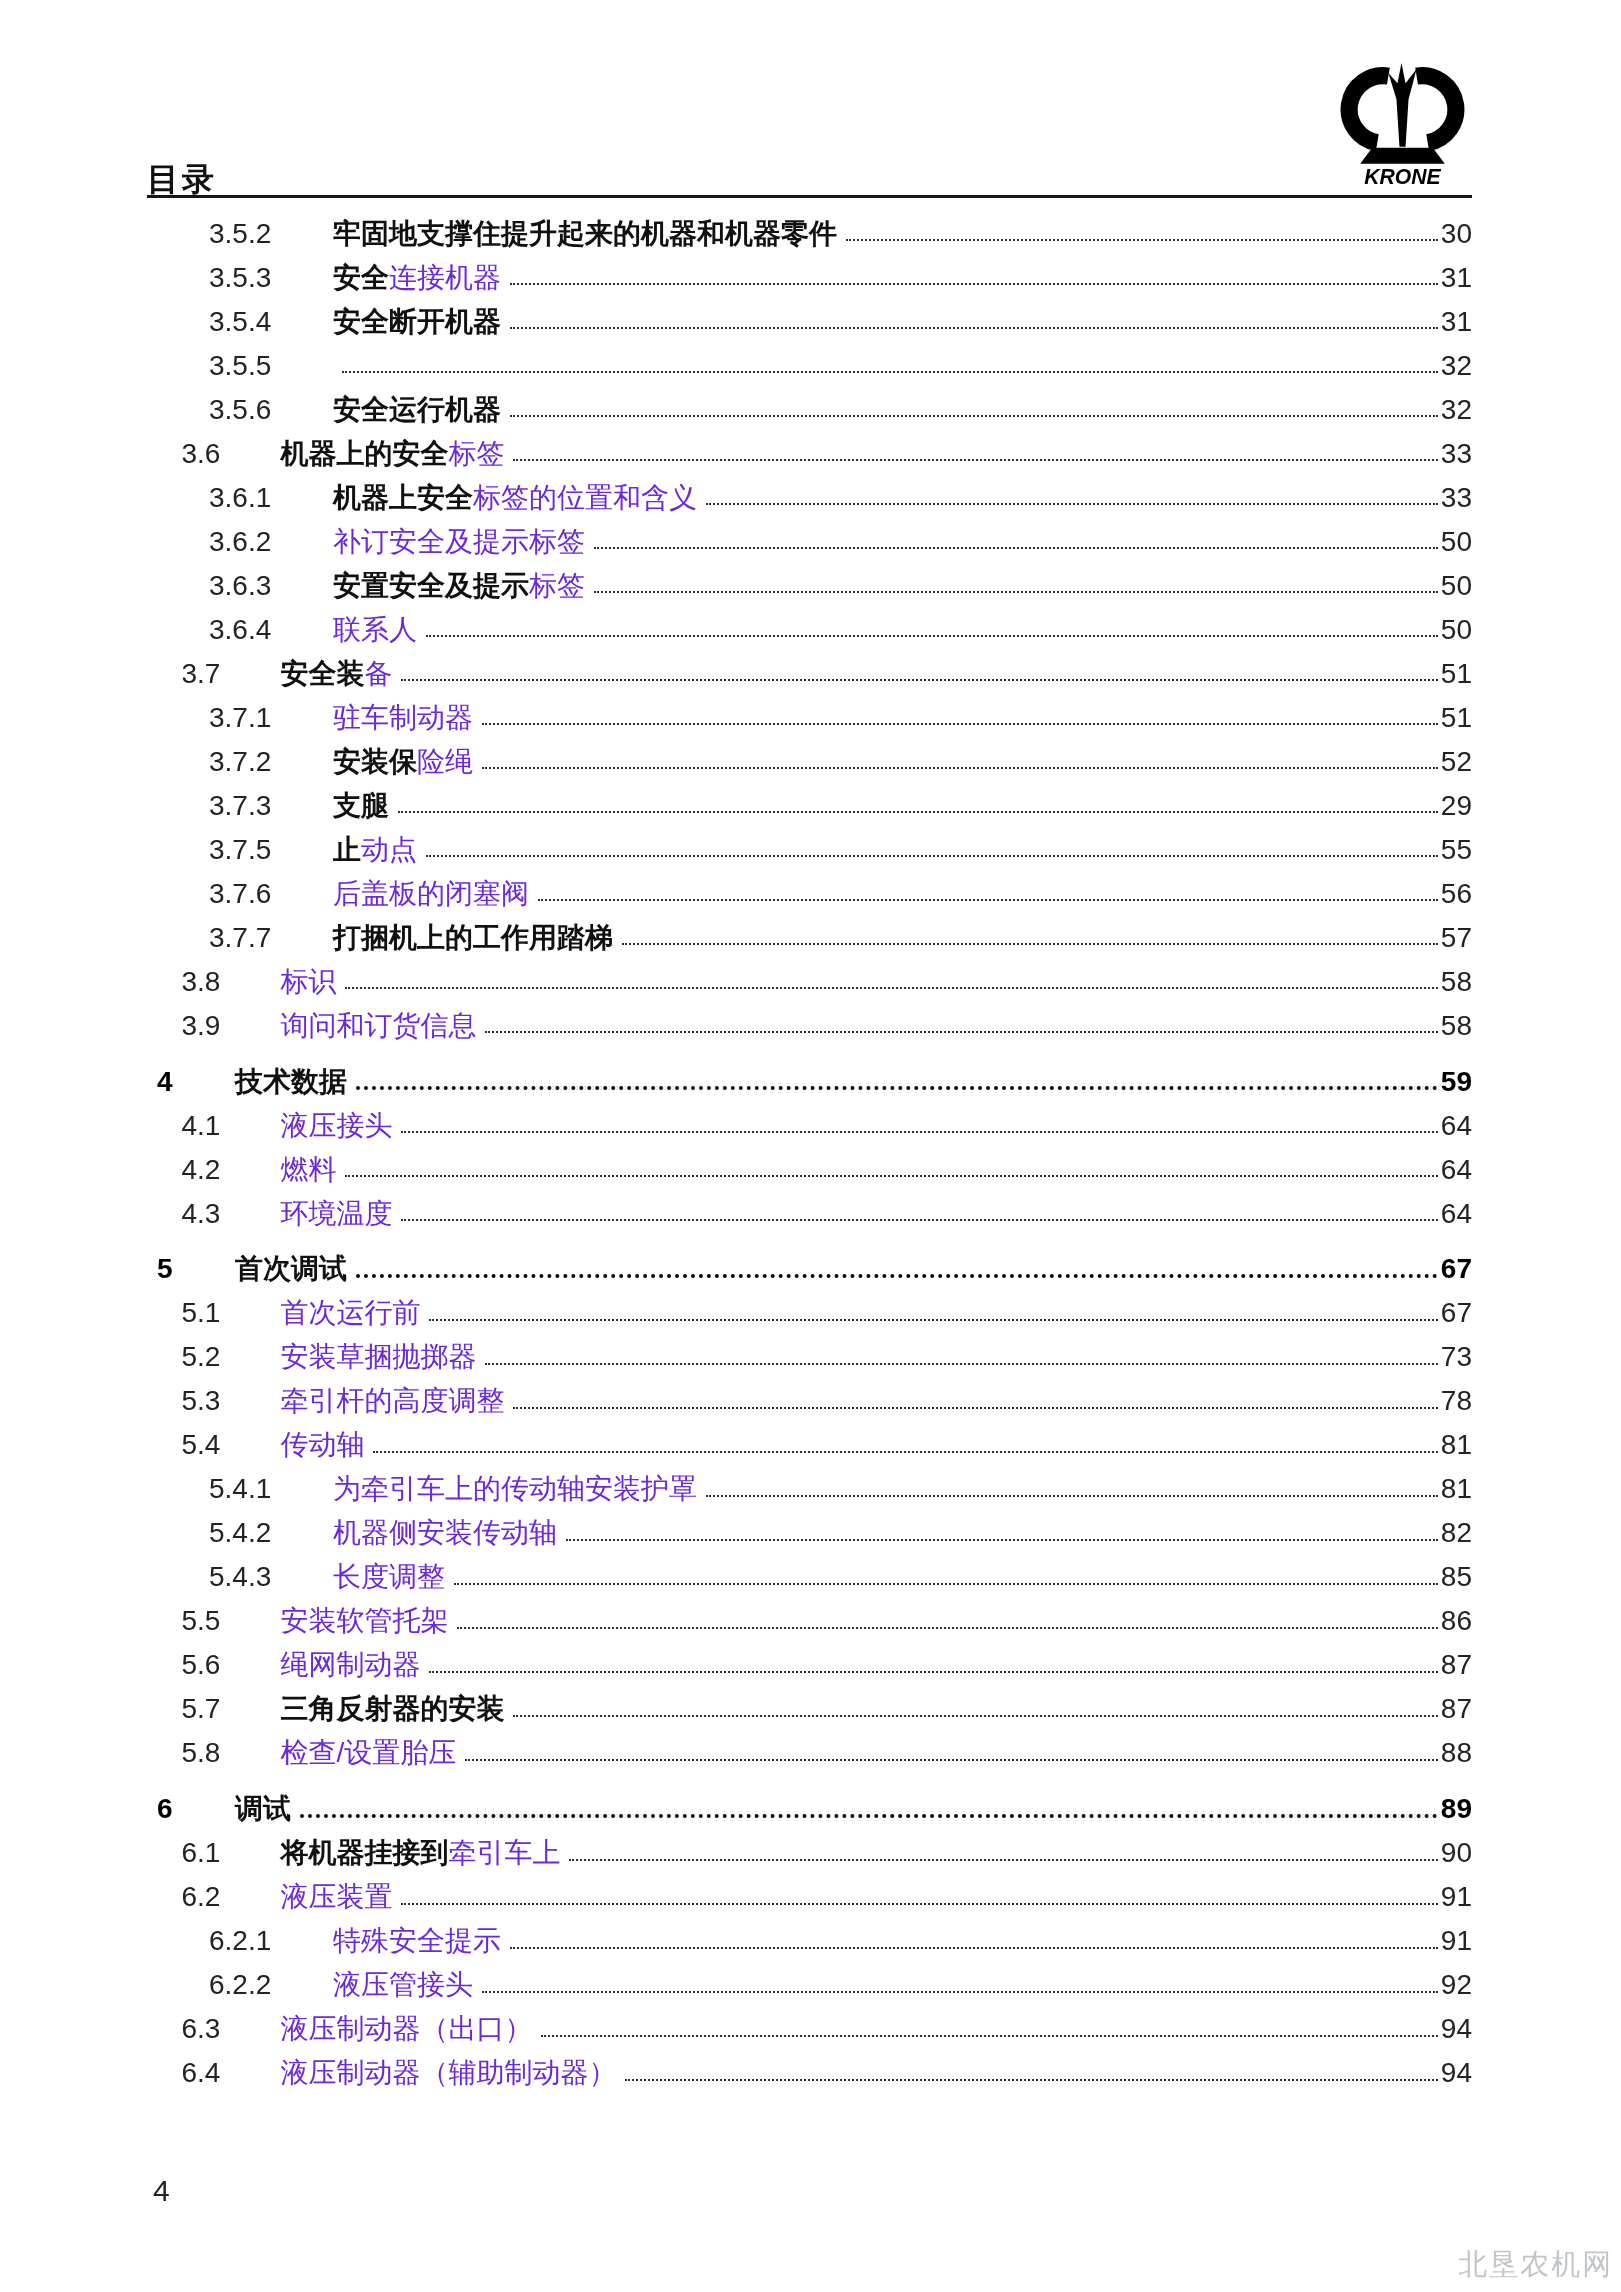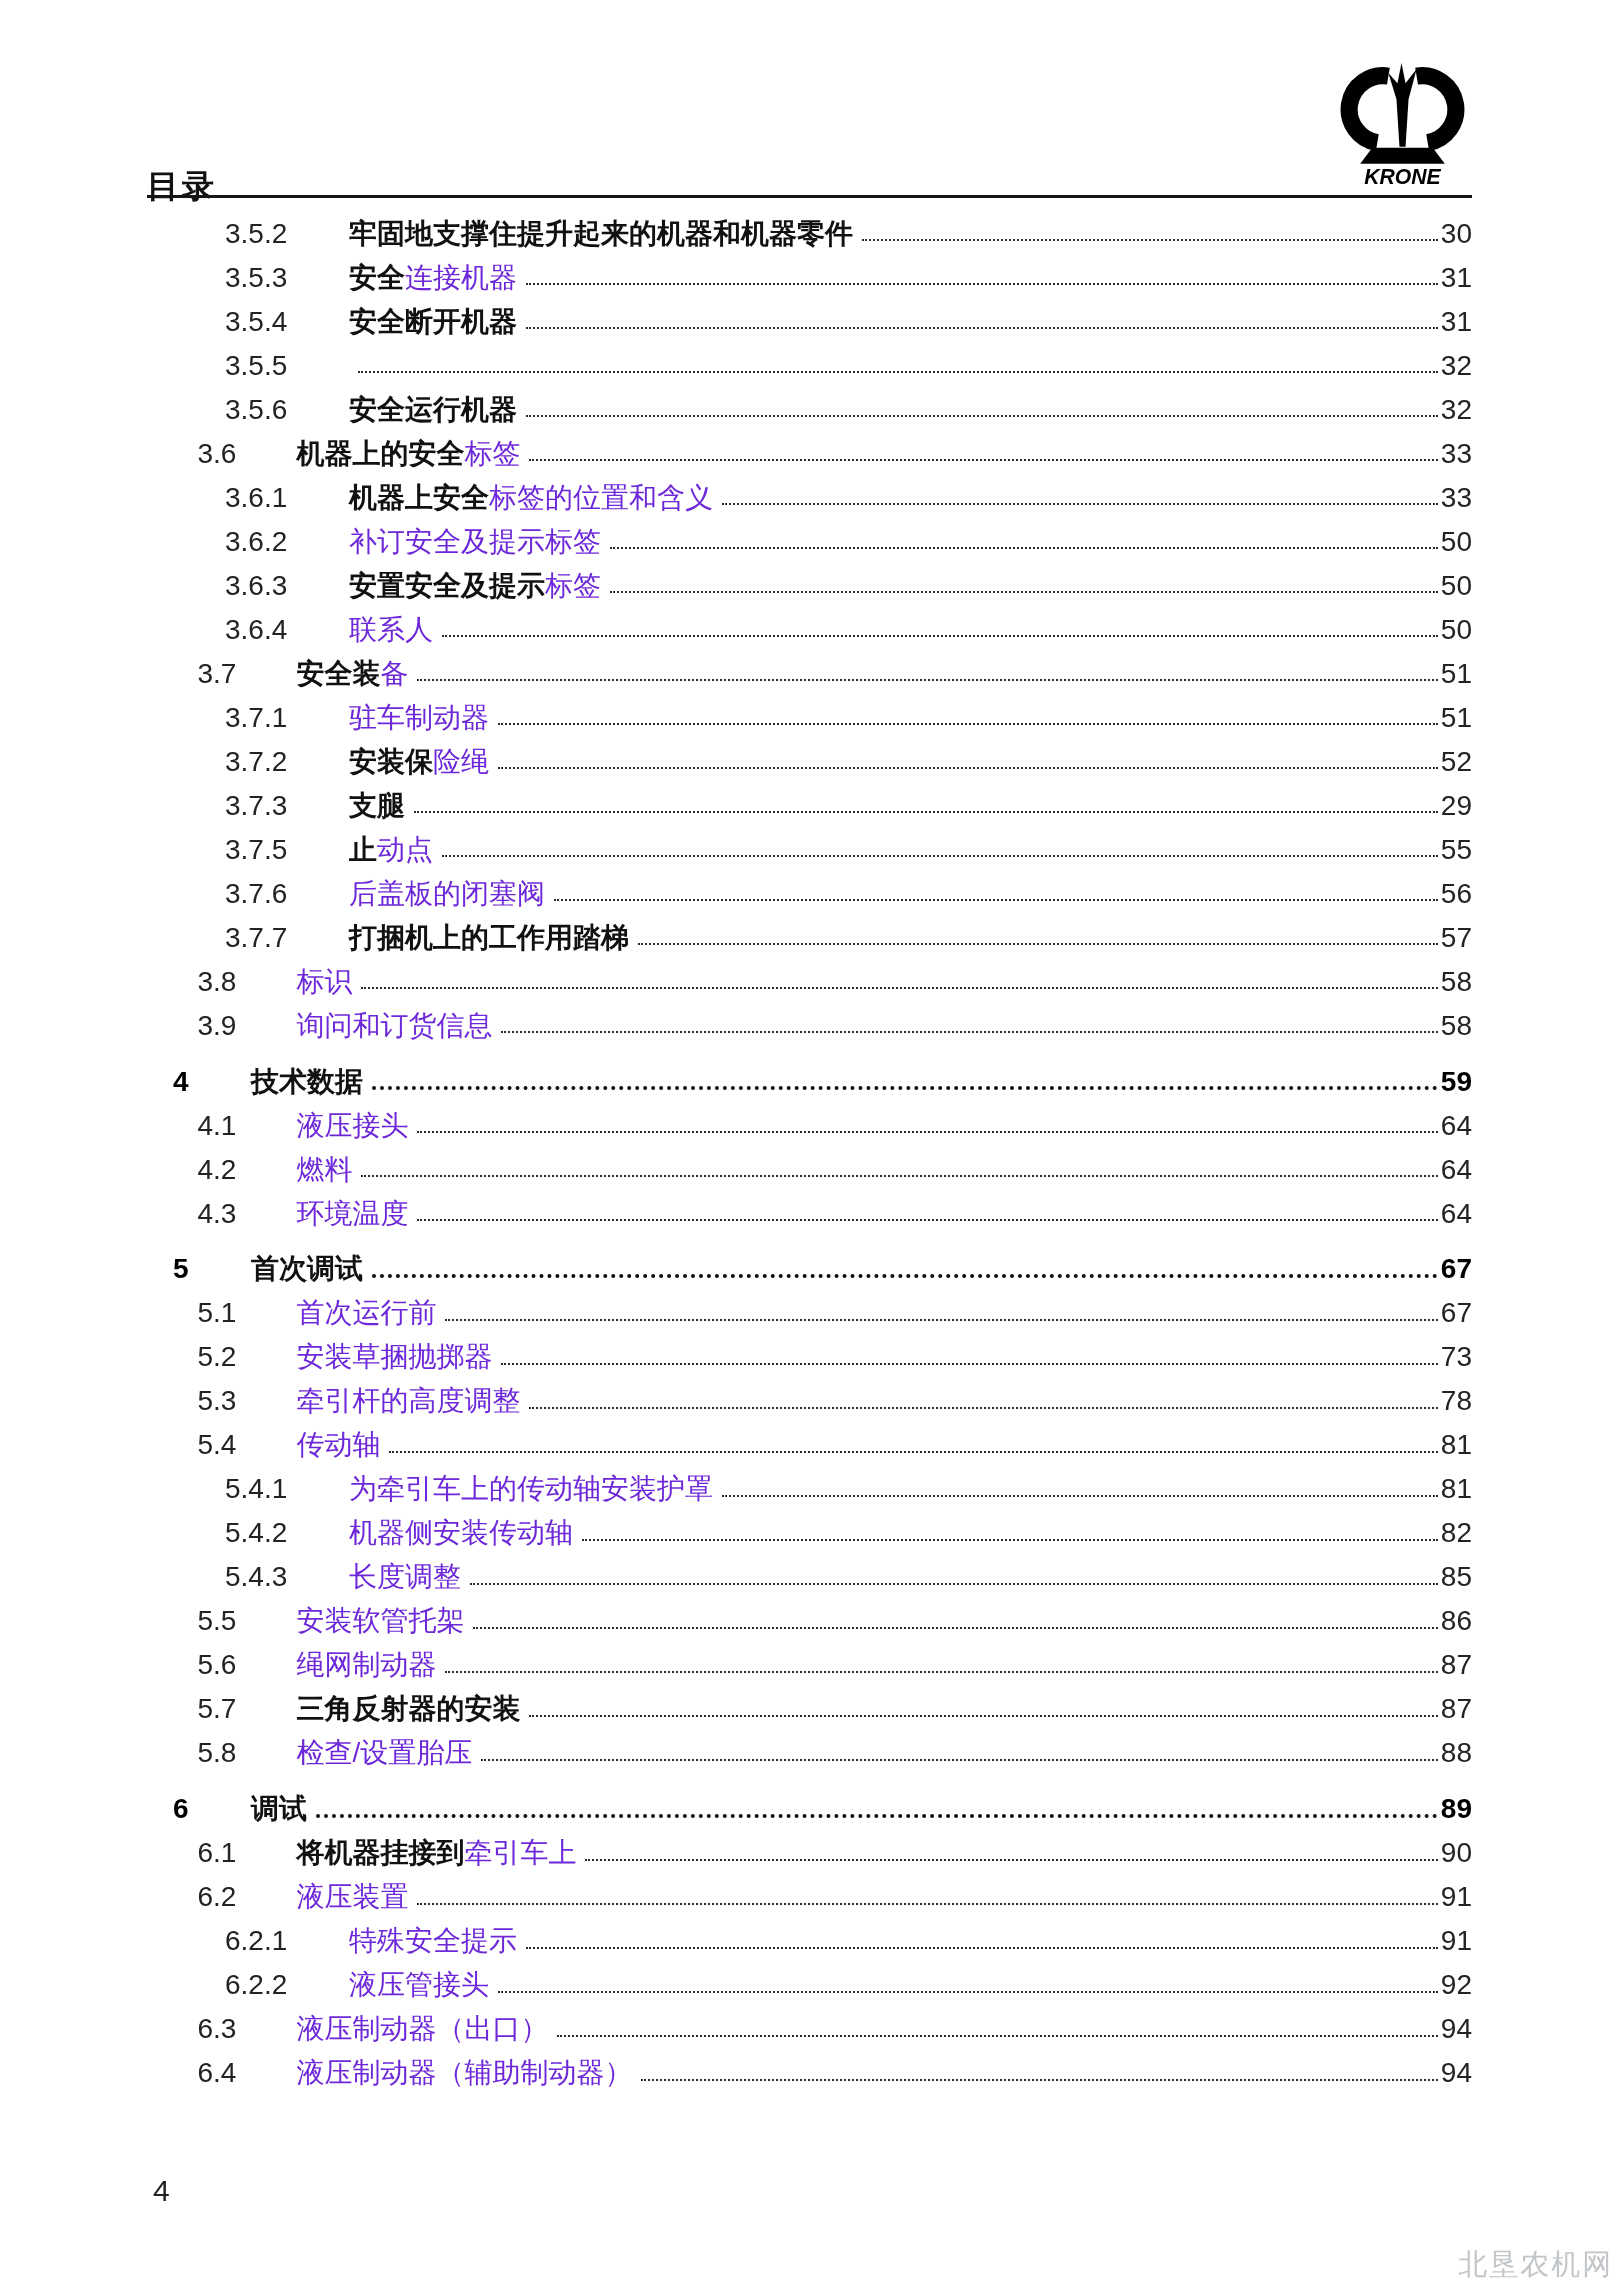--- a/index.html
+++ b/index.html
@@ -1,26 +1,26 @@
 <!DOCTYPE html>
 <html><head>
 <meta charset="utf-8">
 <style>
   * { margin:0; padding:0; box-sizing:border-box; }
   html,body { background:#ffffff; }
   body { font-family:"Liberation Sans","DejaVu Sans",sans-serif; }
   .page { position:relative; width:1621px; height:2293px; background:#fff; overflow:hidden; color:#1c1c1c; }
 
-  .doc-title { position:absolute; left:147px; top:165px; font-size:32px; font-weight:700; letter-spacing:2.9px; color:#111; }
+  .doc-title { position:absolute; left:147px; top:158px; font-size:32px; font-weight:700; letter-spacing:2.9px; color:#111; }
   .rule { position:absolute; left:147px; top:195px; width:1325px; height:2.9px; background:#161616; }
 
   .logo { position:absolute; left:1340px; top:59px; width:125px; height:129px;text-decoration:underline; }
 
   .toc { position:absolute; left:157px; top:204px; width:1315px; }
-  .row { display:flex; align-items:flex-end; height:44px; font-size:28px; line-height:1.04; white-space:nowrap;margin-left:16px; }
+  .row { display:flex; align-items:flex-end; height:44px; font-size:28px; line-height:1.04; white-space:nowrap; }
   .row .num { flex:0 0 auto; color:#232323; }
   .row.l1 .num { width:78px; font-weight:700; }
   .row.l2 { padding-left:24.5px; } .row.l2 .num { width:99px; }
   .row.l3 { padding-left:52px; } .row.l3 .num { width:124px; }
   .row .t .tb { font-weight:700; color:#111; }
   .row .t .tr { font-weight:400; color:#6d28d9; }
   .leader { flex:1 1 auto; min-width:23.5px; border-bottom:2.9px dotted #2e2e2e; margin:0 2.9px 6.9px 8.8px; }
   .pg { flex:0 0 auto; color:#232323; }
   .row.ch { margin-top:11.8px; }
   .row.ch .num, .row.ch .pg { font-weight:700; color:#000; }

